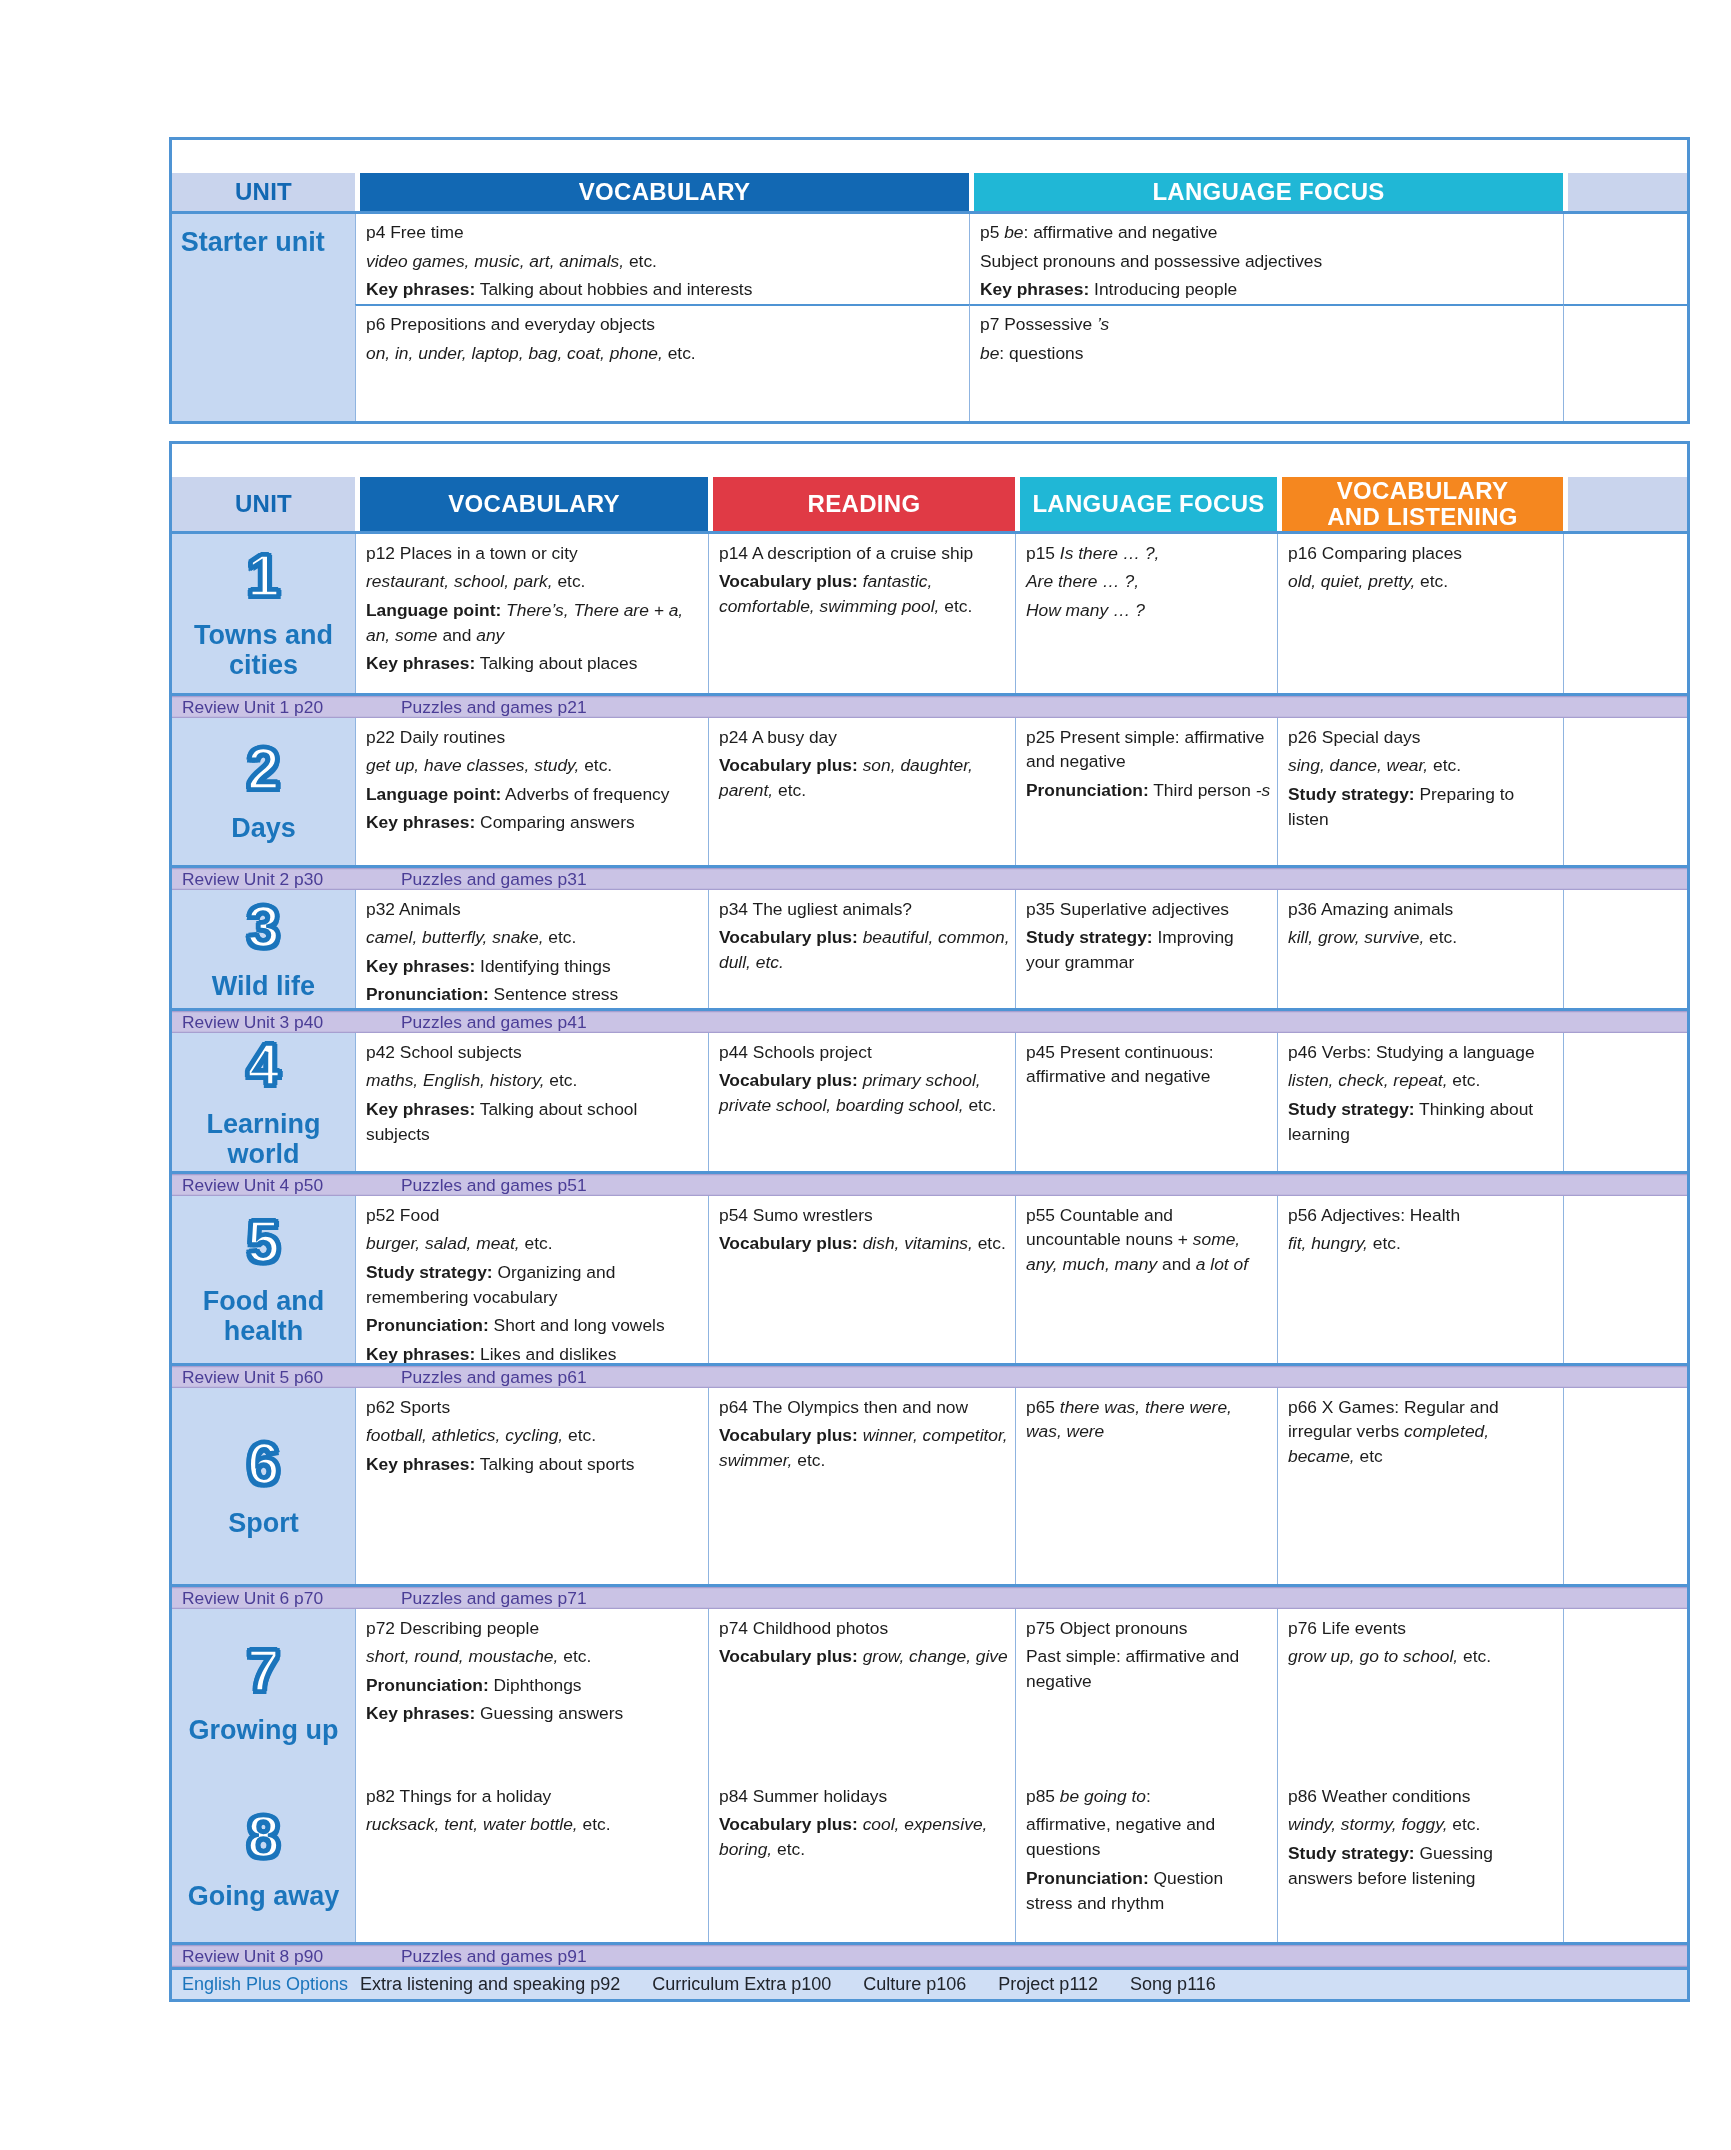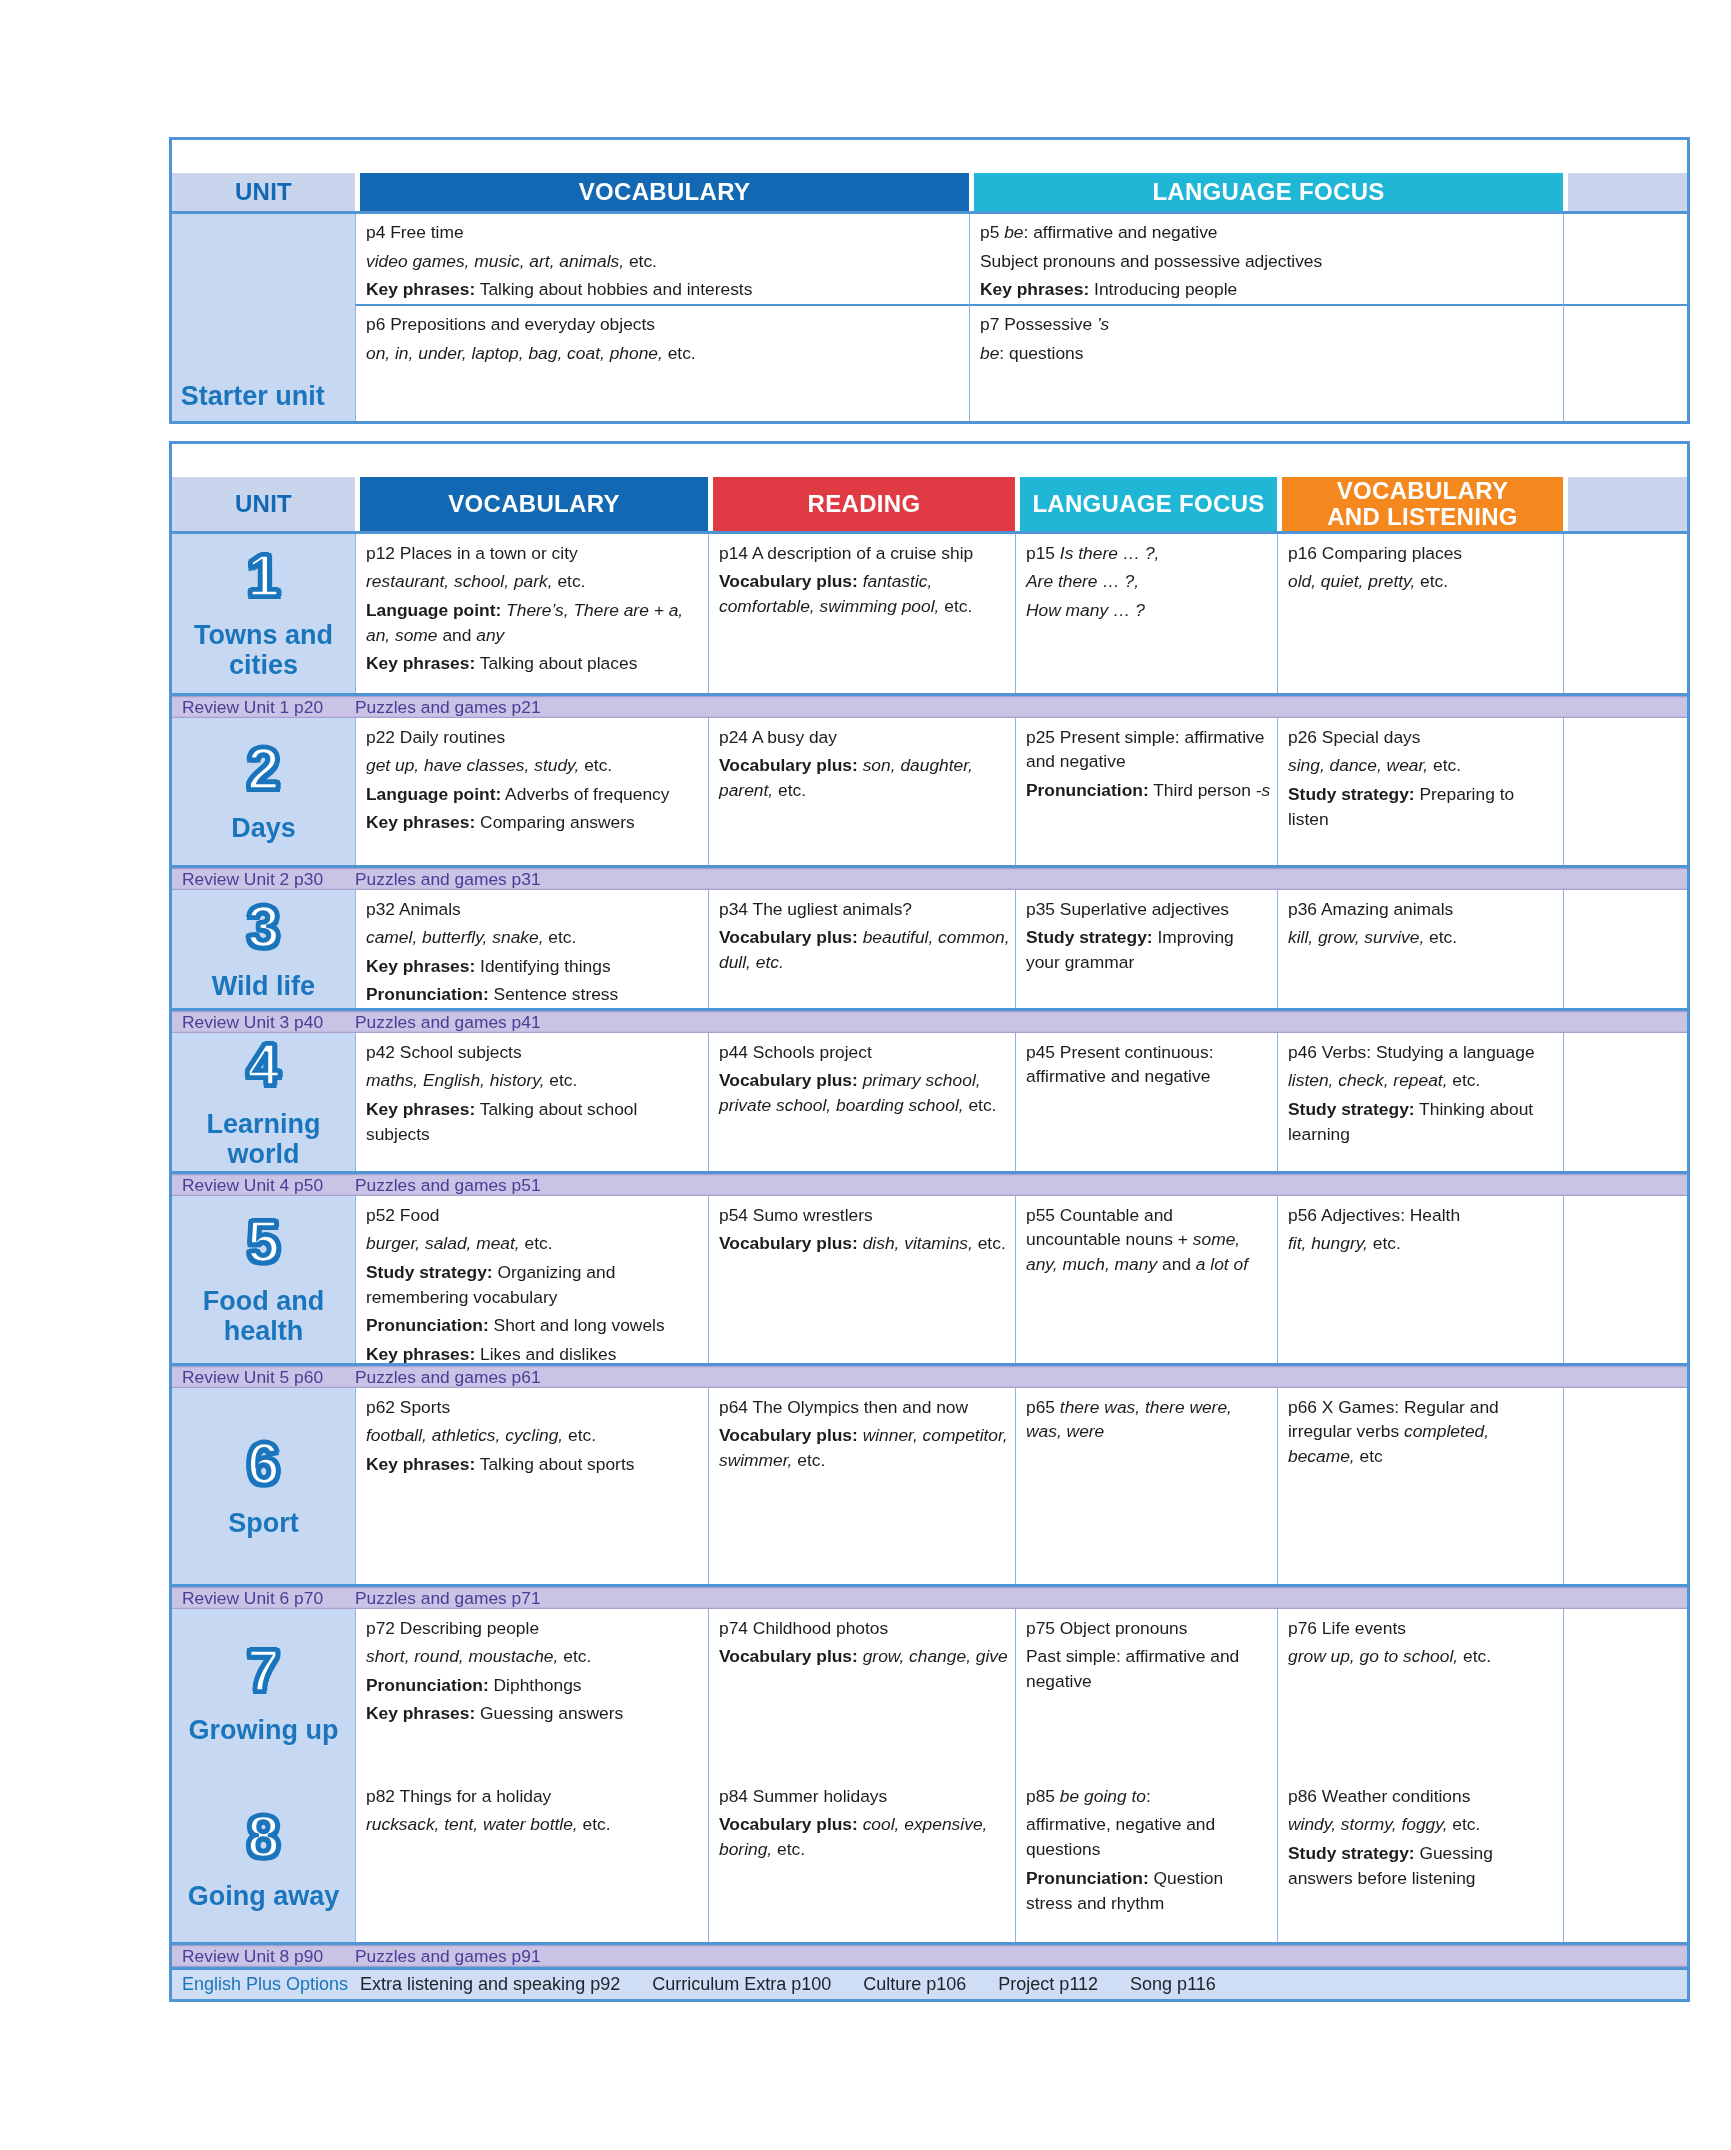--- a/index.html
+++ b/index.html
@@ -75,21 +75,21 @@
     font-size:27px;font-weight:bold;color:var(--accent_blue);
     padding:8.7px 5px 5px 8.7px;text-align:left;
   }
   .topcell2{border-top:2.5px solid var(--border_blue);}
 
   
   .review{
     display:flex;align-items:center;height:25px;background:var(--review_bg);
     border-top:3.1px solid var(--border_blue);
     box-shadow:inset 0 1.2px 0 #a79fd0, inset 0 -1.2px 0 #a79fd0;
-    font-size:17.4px;color:var(--review_text);padding-left:10px;overflow:hidden;
+    font-size:17.4px;color:var(--review_text);padding-left:10px;overflow:hidden;gap:46px;
   }
   .review .rv-label{display:inline-block;width:173px;}
 
   
   .options{
     display:flex;align-items:center;height:32px;background:var(--options_bg);
     border-top:3.1px solid var(--border_blue);
     font-size:18px;padding-left:10px;overflow:hidden;color:#20242b;
   }
   .options .opt-label{font-weight:normal;color:var(--accent_blue);display:inline-block;width:178px;}
@@ -101,21 +101,21 @@
 <div class="page">
 
   <div class="table">
     <div class="hrow cols-top h-top">
       <div class="hcell hc-unit">UNIT</div>
       <div class="hcell hc-vocab">VOCABULARY</div>
       <div class="hcell hc-lf">LANGUAGE FOCUS</div>
       <div class="hcell hc-extra"></div>
     </div>
     <div class="brow cols-top" style="grid-template-rows:90px 117px;">
-      <div class="cell unitcell" style="grid-row:1/3;justify-content:flex-end;align-items:flex-start;padding:0;">
+      <div class="cell unitcell" style="grid-row:1/3;justify-content:flex-start;align-items:flex-start;padding:0;">
         <div class="starter-label">Starter unit</div>
       </div>
       <div class="cell">
           <p><span>p4 Free time</span></p>
           <p><span class="i">video games, music, art, animals,</span><span> etc.</span></p>
           <p><span class="b">Key phrases:</span><span> Talking about hobbies and interests</span></p>
         </div>
       <div class="cell">
           <p><span>p5 </span><span class="i">be</span><span>: affirmative and negative</span></p>
           <p><span>Subject pronouns and possessive adjectives</span></p>

